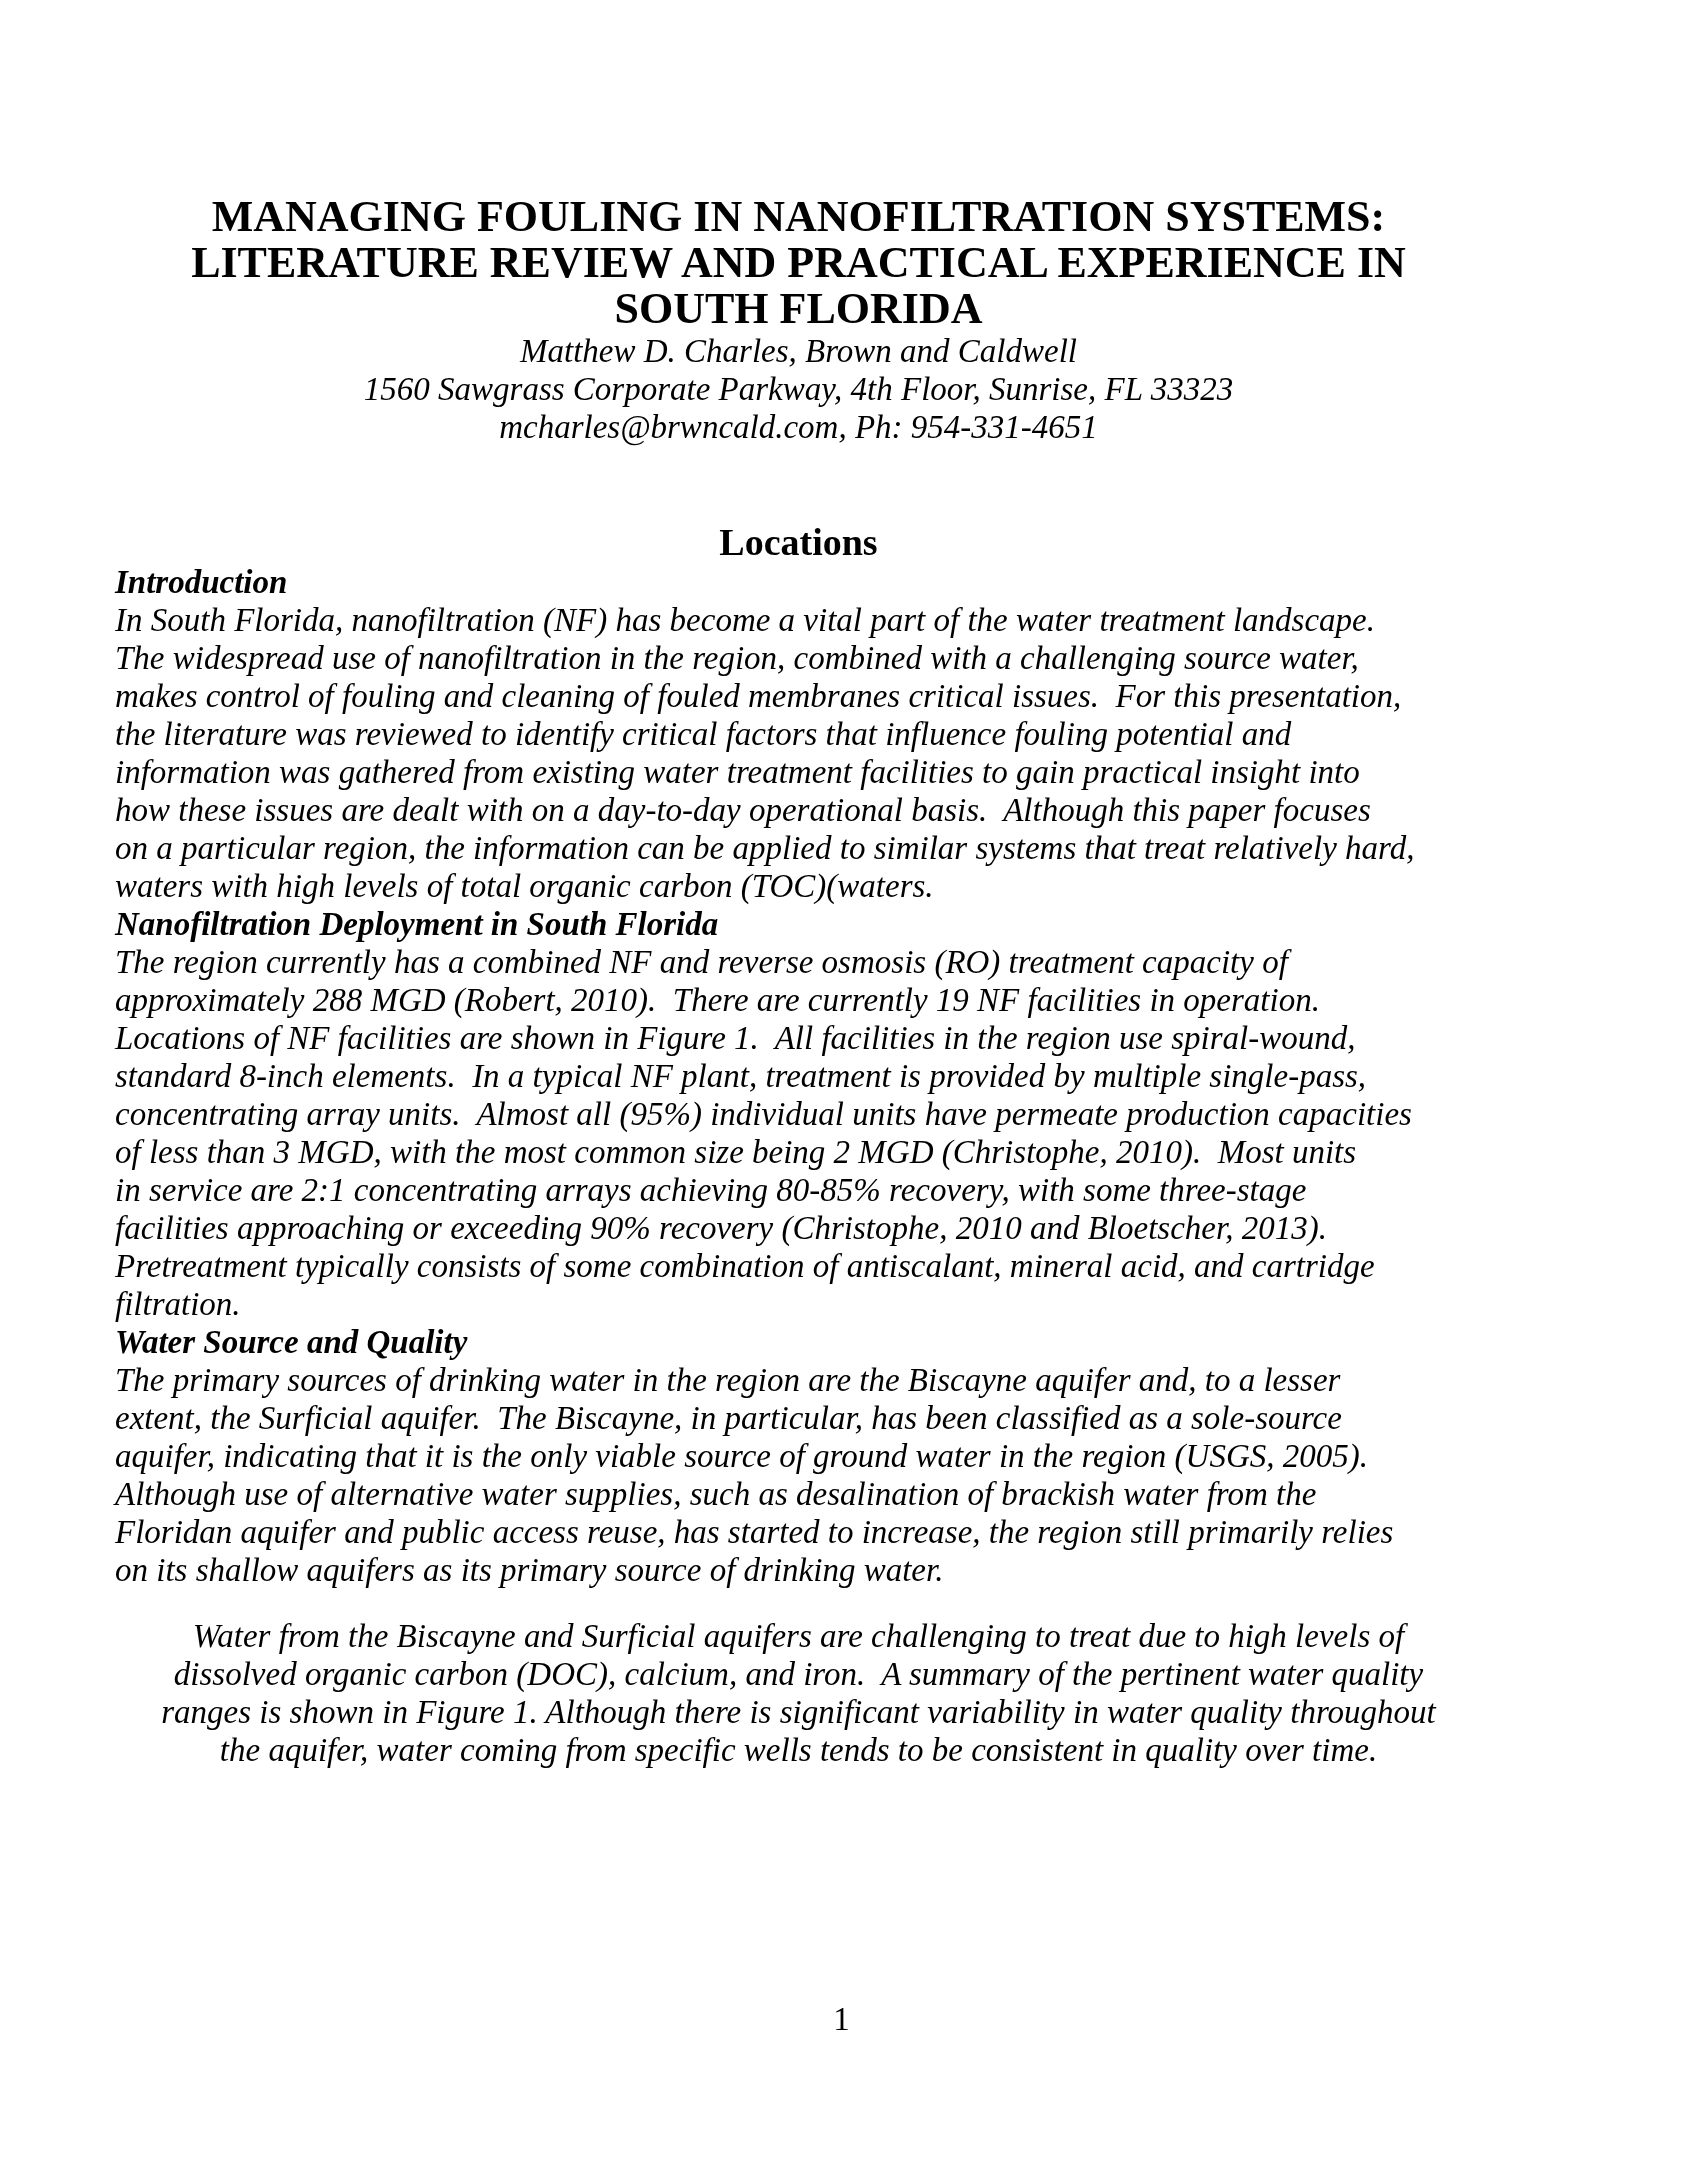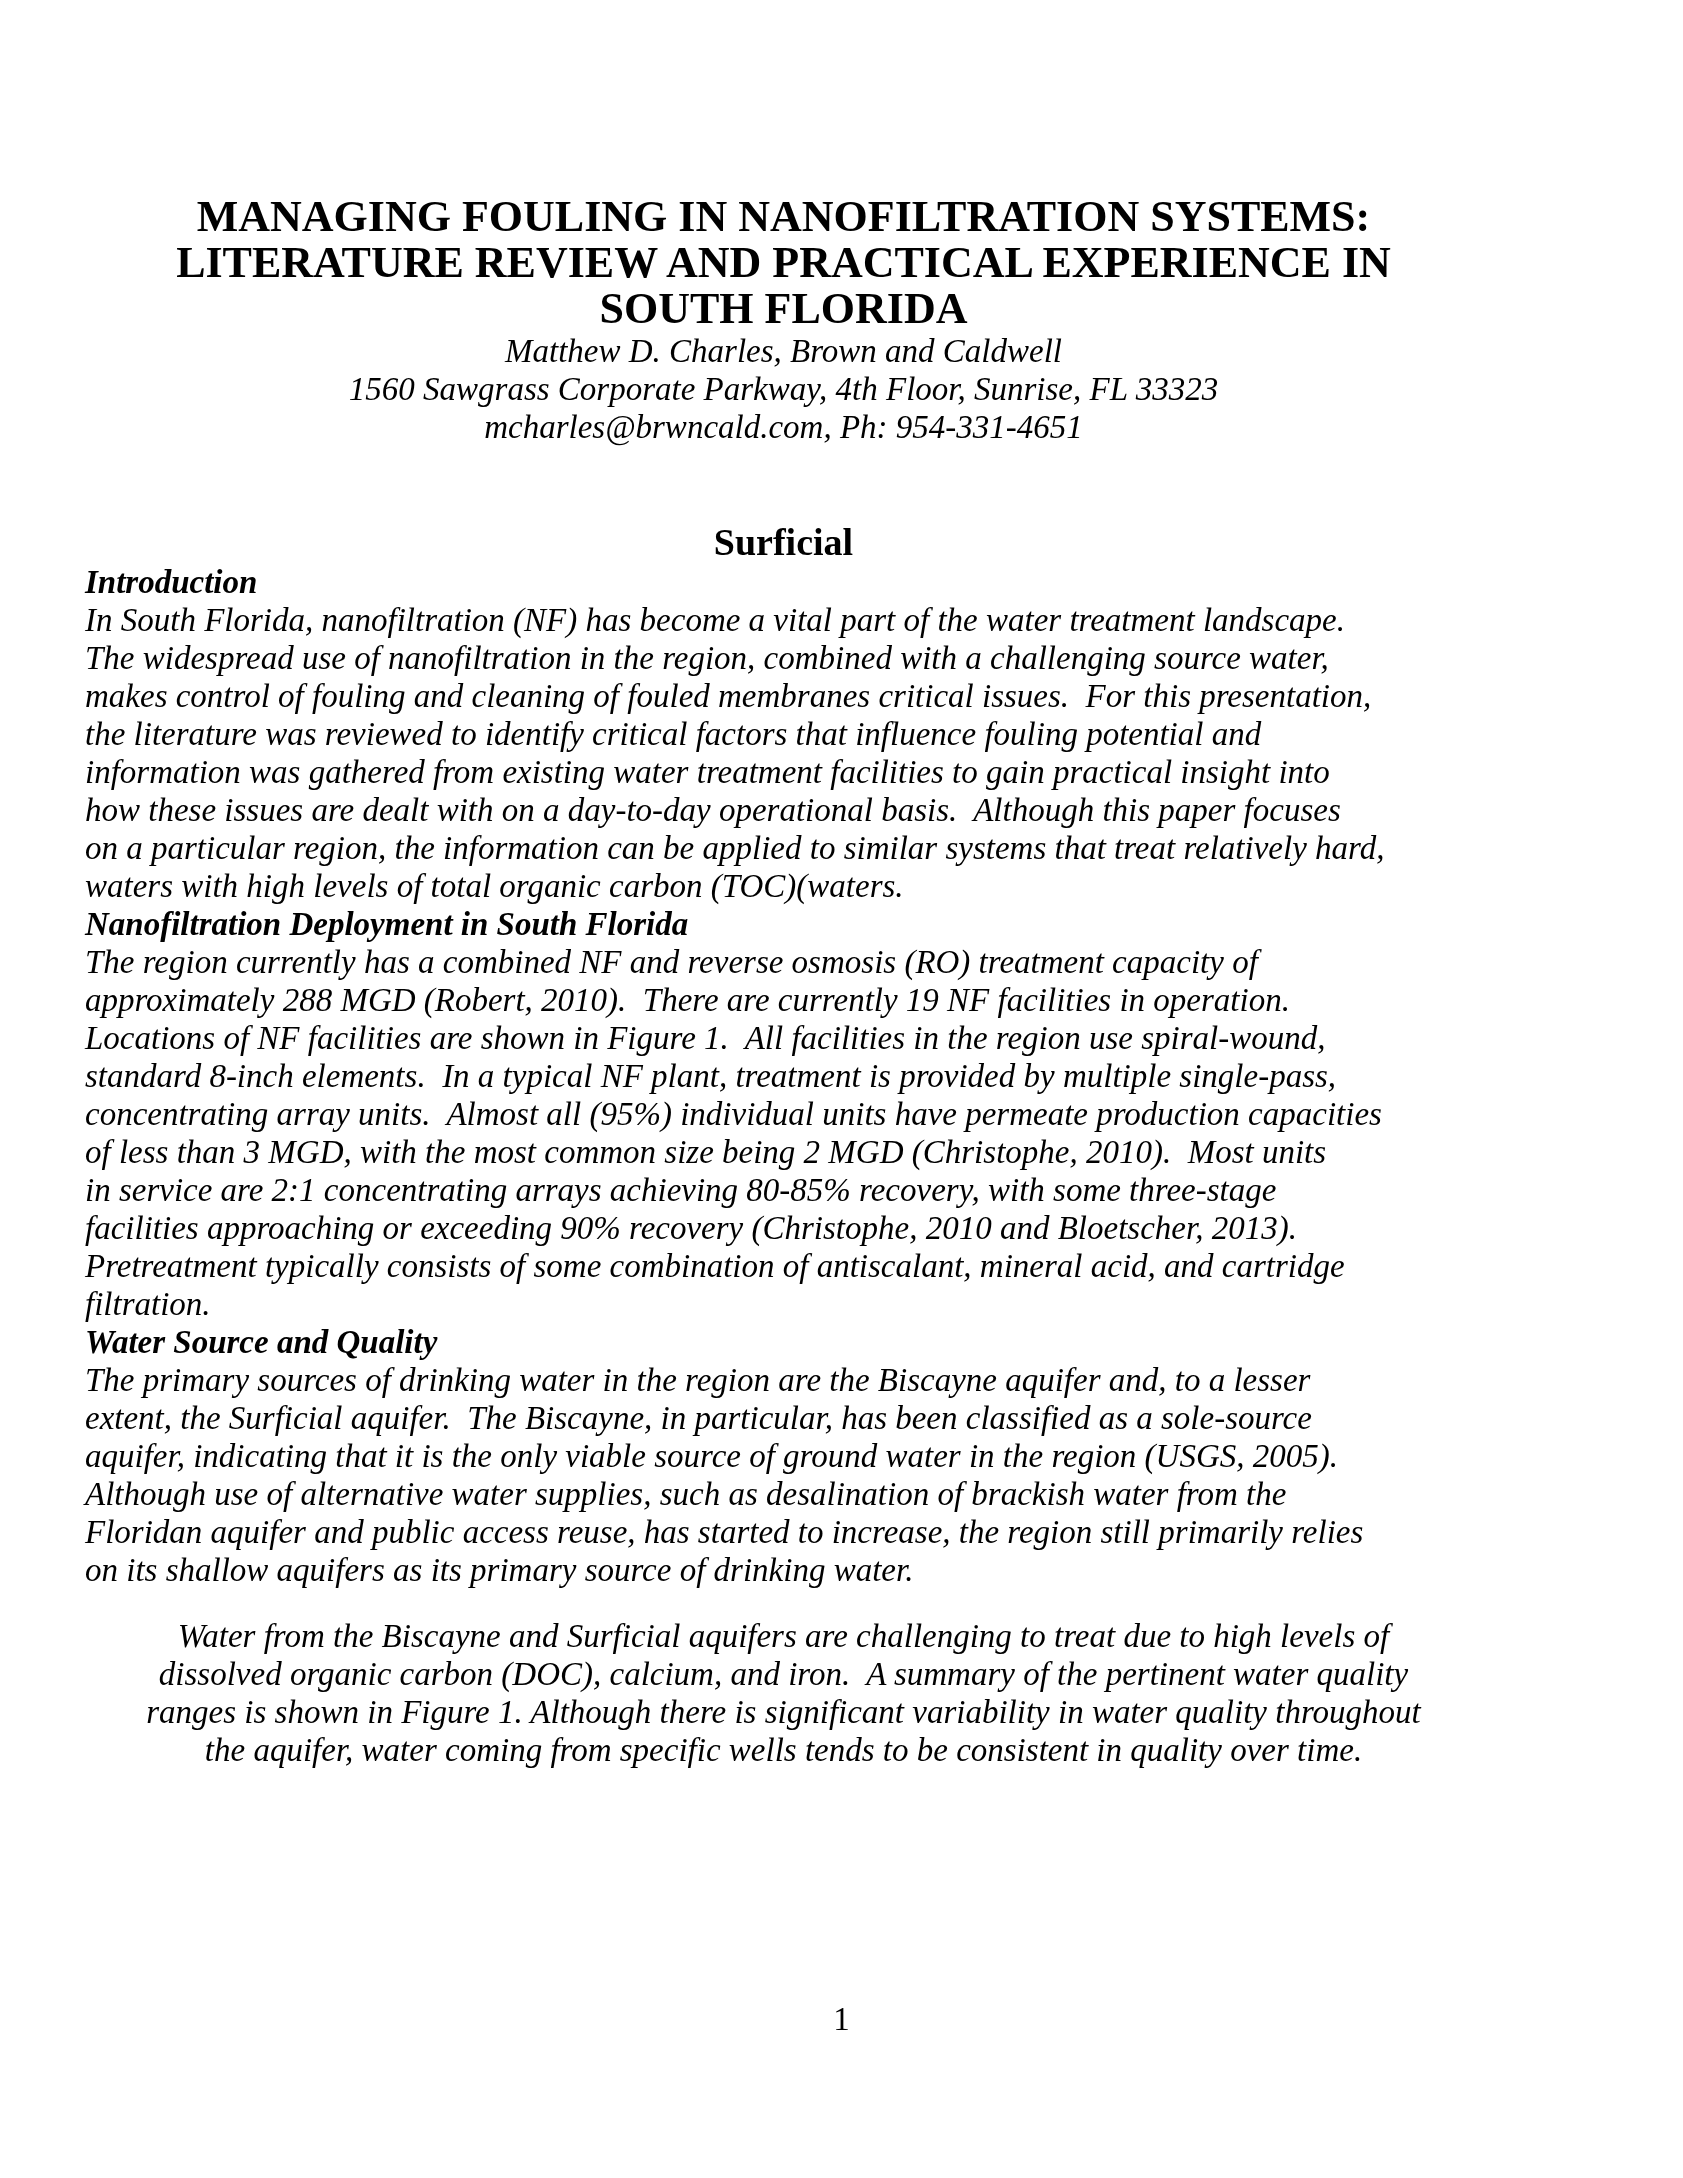--- a/index.html
+++ b/index.html
@@ -10,21 +10,21 @@
   .page {
     position: relative;
     width: 1683px;
     height: 2178px;
     background: #ffffff;
     color: #000000;
     font-family: "Liberation Serif", "DejaVu Serif", serif;
     font-size: 33px;
     line-height: 38px;
     box-sizing: border-box;
-    padding: 194px 201px 0 85px;
+    padding: 194px 201px 0 115px;
     overflow: hidden;
   }
   h1, h2, h3, p, div, section { margin: 0; padding: 0; }
 
   .title {
     font-size: 44px;
     line-height: 46px;
     font-weight: bold;
     text-align: center;
     white-space: pre;
@@ -74,21 +74,21 @@
 <div class="page">
 
   <h1 class="title">MANAGING FOULING IN NANOFILTRATION SYSTEMS:
 LITERATURE REVIEW AND PRACTICAL EXPERIENCE IN
 SOUTH FLORIDA</h1>
 
   <p class="byline">Matthew D. Charles, Brown and Caldwell
 1560 Sawgrass Corporate Parkway, 4th Floor, Sunrise, FL 33323
 mcharles@brwncald.com, Ph: 954-331-4651</p>
 
-  <h2 class="main-heading">Surficial</h2>
+  <h2 class="main-heading">Locations</h2>
 
   <section>
     <h3 class="sec-heading">Introduction</h3>
     <p class="body-par">In South Florida, nanofiltration (NF) has become a vital part of the water treatment landscape.
 The widespread use of nanofiltration in the region, combined with a challenging source water,
 makes control of fouling and cleaning of fouled membranes critical issues.  For this presentation,
 the literature was reviewed to identify critical factors that influence fouling potential and
 information was gathered from existing water treatment facilities to gain practical insight into
 how these issues are dealt with on a day-to-day operational basis.  Although this paper focuses
 on a particular region, the information can be applied to similar systems that treat relatively hard,

